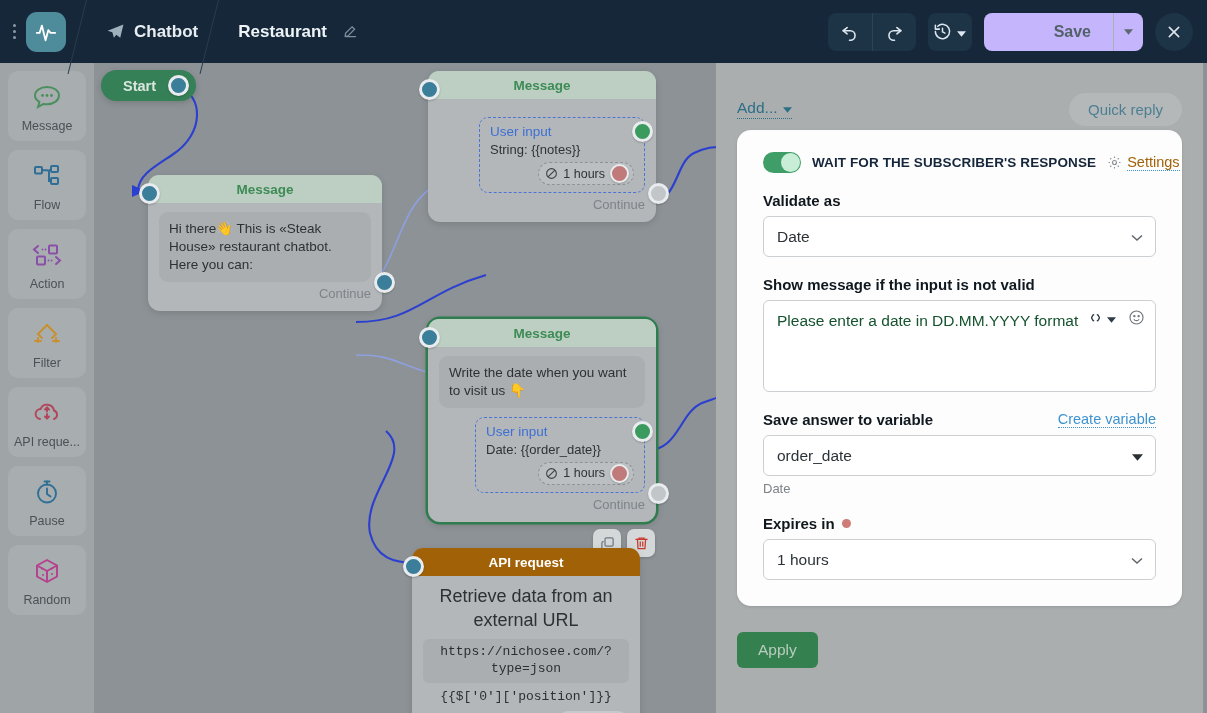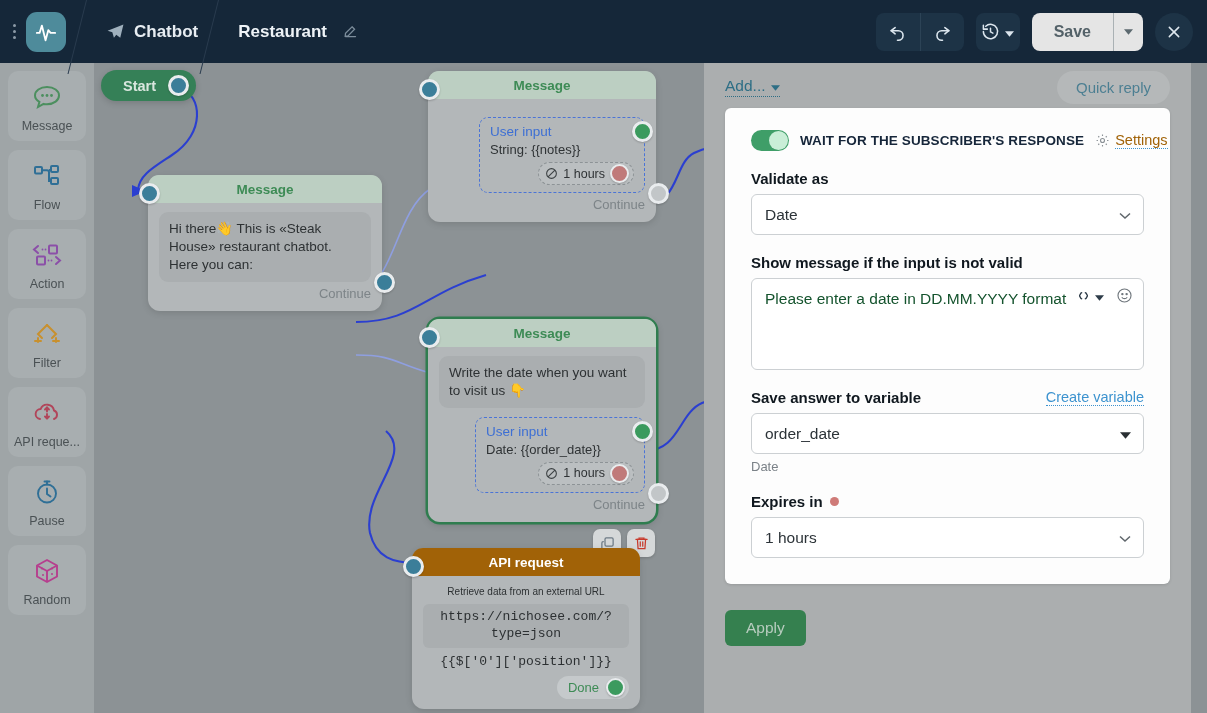--- a/index.html
+++ b/index.html
@@ -57,21 +57,21 @@
   }
   .btn-group > .gbtn {
     height: 38px; min-width: 44px;
     display: flex; align-items: center; justify-content: center; gap: 5px;
     color: #dce6ee; background: transparent; border: none;
     cursor: pointer; font-size: 14px;
   }
   .btn-group > .gbtn + .gbtn { border-left: 1px solid #2c4356; }
   .save-group {
     display: flex; align-items: center;
-    background: #e5e5e5; border-radius: 8px; overflow: hidden;
+    background: #c4b5fd; border-radius: 8px; overflow: hidden; padding-left: 48px;
   }
   .save-btn {
     height: 38px; padding: 0 22px; border: none; background: transparent;
     color: #536168; font-weight: bold; font-size: 16px; cursor: pointer;
   }
   .save-caret {
     height: 38px; width: 30px; border: none; background: transparent;
     border-left: 1px solid #aab1b4; color: #5c696f; cursor: pointer;
     display: flex; align-items: center; justify-content: center;
   }
@@ -162,21 +162,21 @@
   .uinput .ui-sub { color: #2f3335; font-size: 13px; margin-top: 3px; }
   .ui-exp {
     margin-top: 5px; margin-left: auto;
     width: fit-content;
     border: 1.2px dashed #8d9396; border-radius: 12px;
     background: #bbbfc1;
     padding: 1px 4px 1px 6px;
     display: flex; align-items: center; gap: 5px;
     font-size: 12.5px; color: #2f3335;
   }
-  .api-center { text-align: center; font-size: 10px; color: #2d3133; line-height: 1.33; }
+  .api-center { text-align: center; font-size: 18px; color: #2d3133; line-height: 1.33; }
   .api-url {
     margin-top: 6px; background: #aaaeb0; border-radius: 6px;
     padding: 5px 8px; text-align: center;
     font-family: "Liberation Mono", monospace; font-size: 13px; color: #2c3032;
     line-height: 1.3;
   }
   .api-expr {
     margin-top: 6px; text-align: center;
     font-family: "Liberation Mono", monospace; font-size: 13px; color: #2c3032;
   }
@@ -200,40 +200,40 @@
     background: #358057; border-radius: 16px; height: 31px;
     display: flex; align-items: center; gap: 12px;
     padding: 0 7px 0 22px;
     color: #d9e6de; font-weight: bold; font-size: 14.5px;
     box-shadow: 0 2px 6px rgba(0,0,0,.15);
   }
   .node.selected { box-shadow: 0 0 0 2.5px #2f7d4f, 0 2px 8px rgba(0,0,0,.2); }
 
   
   .rpanel {
-    position: absolute; right: 16px; top: 63px; width: 487px; height: 650px;
+    position: absolute; right: 4px; top: 63px; width: 487px; height: 650px;
     background: #abaeaf;
     z-index: 35;
-    padding: 3px 21px 0 21px;
+    padding: 25px 21px 0 21px;
   }
   .rp-head {
     height: 42px; display: flex; align-items: center;
   }
   .add-link {
     color: #2d6e85; font-size: 15.5px;
     border-bottom: 1px dotted #2d6e85; padding-bottom: 1px;
     cursor: pointer; display: inline-flex; align-items: center; gap: 5px;
   }
   .quick-reply {
     margin-left: auto; background: #b5b8b9; color: #4c7f92;
     border: none; border-radius: 17px; height: 33px; padding: 0 19px;
     font-size: 15px; cursor: pointer;
   }
   .card {
-    background: #fdfdfd; border-radius: 6px;
+    background: #fdfdfd; border-radius: 14px;
     padding: 22px 26px 26px 26px;
     box-shadow: 0 1px 3px rgba(0,0,0,.12);
   }
   .toggle-row { display: flex; align-items: center; gap: 11px; }
   .toggle {
     width: 38px; height: 21px; border-radius: 11px;
     background: #3f9e68; position: relative; cursor: pointer; flex: 0 0 38px;
   }
   .toggle .knob {
     position: absolute; right: 1px; top: 1px; width: 19px; height: 19px;

